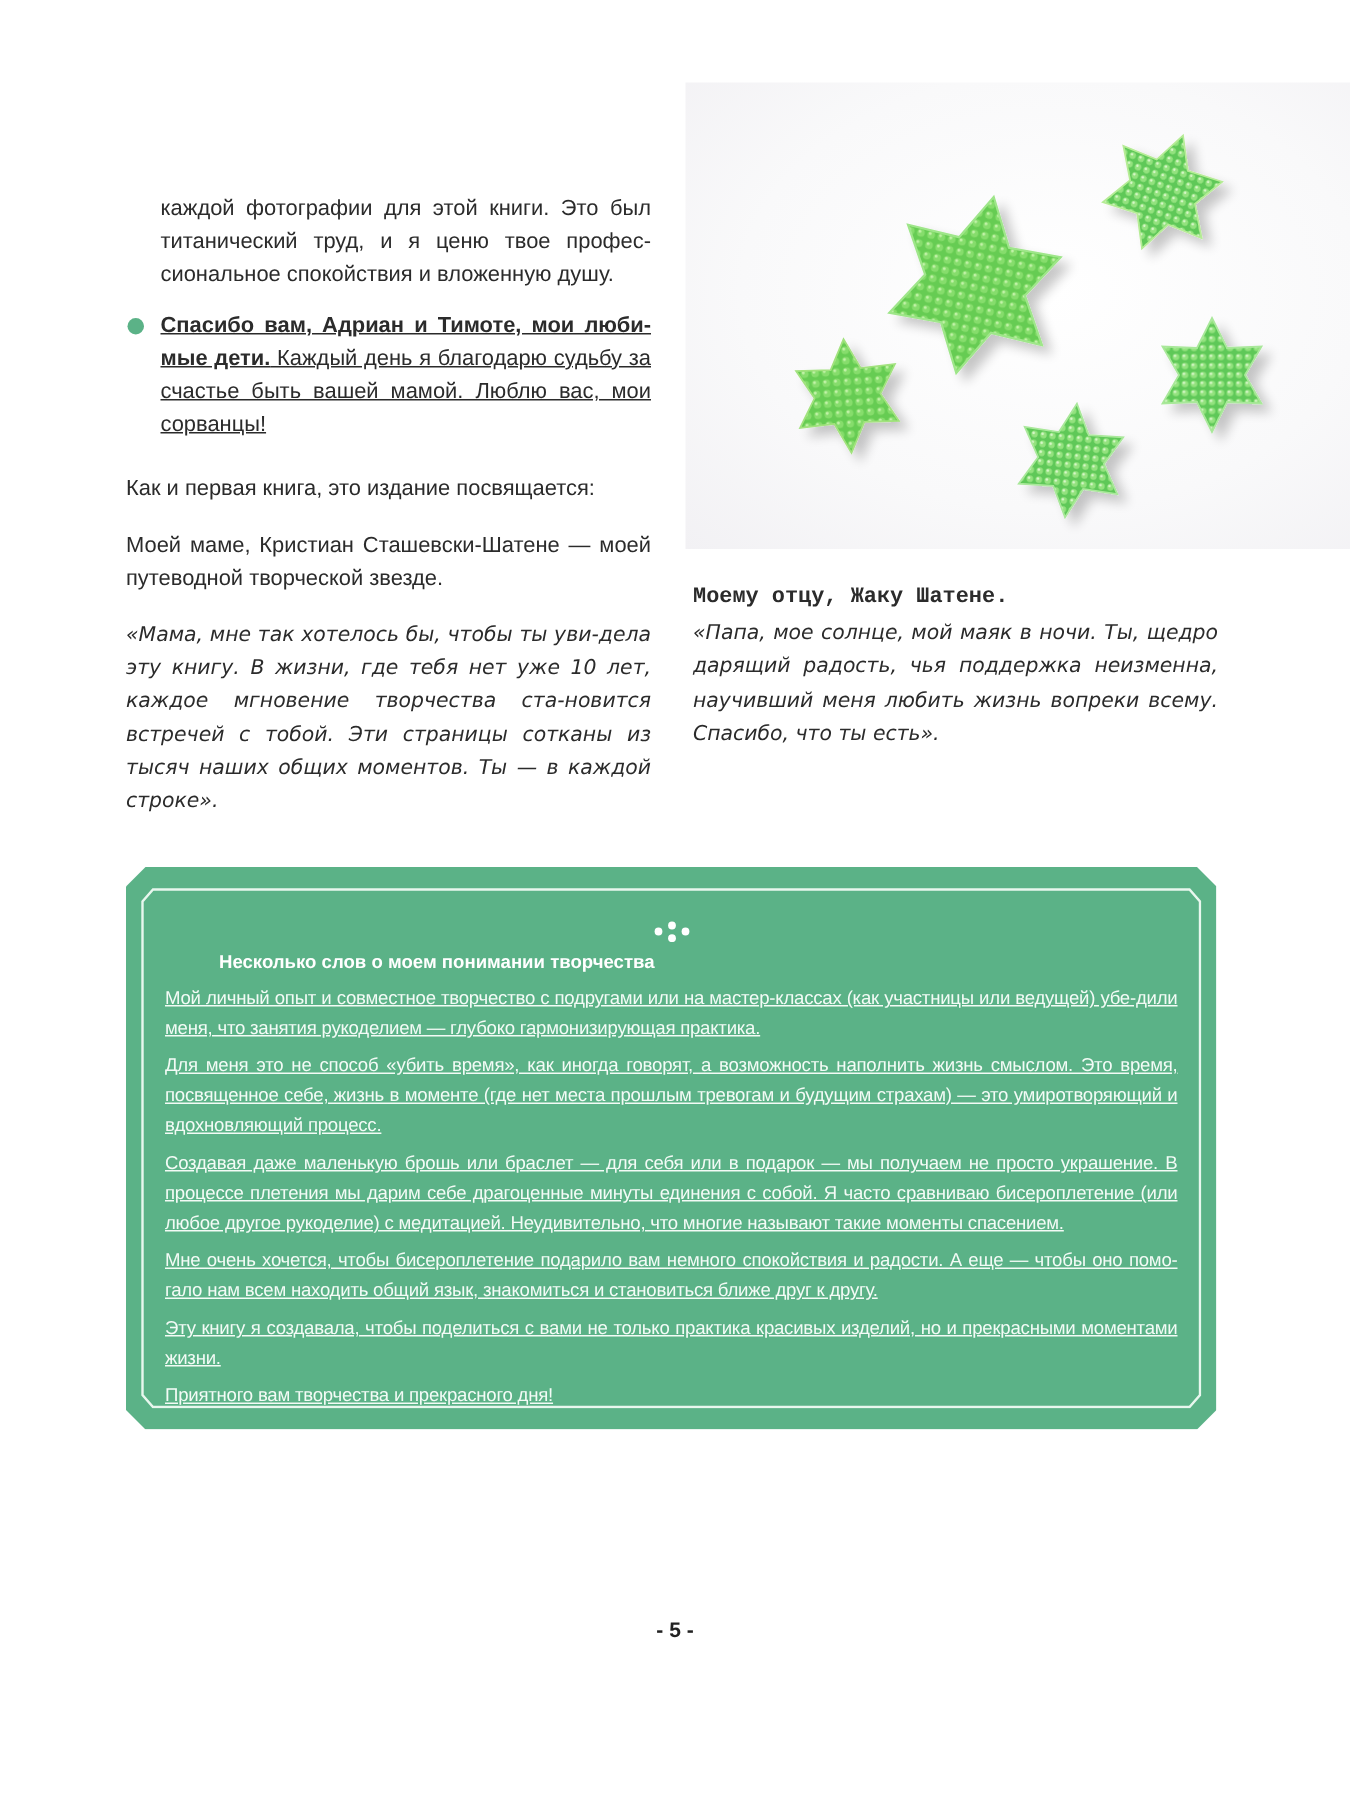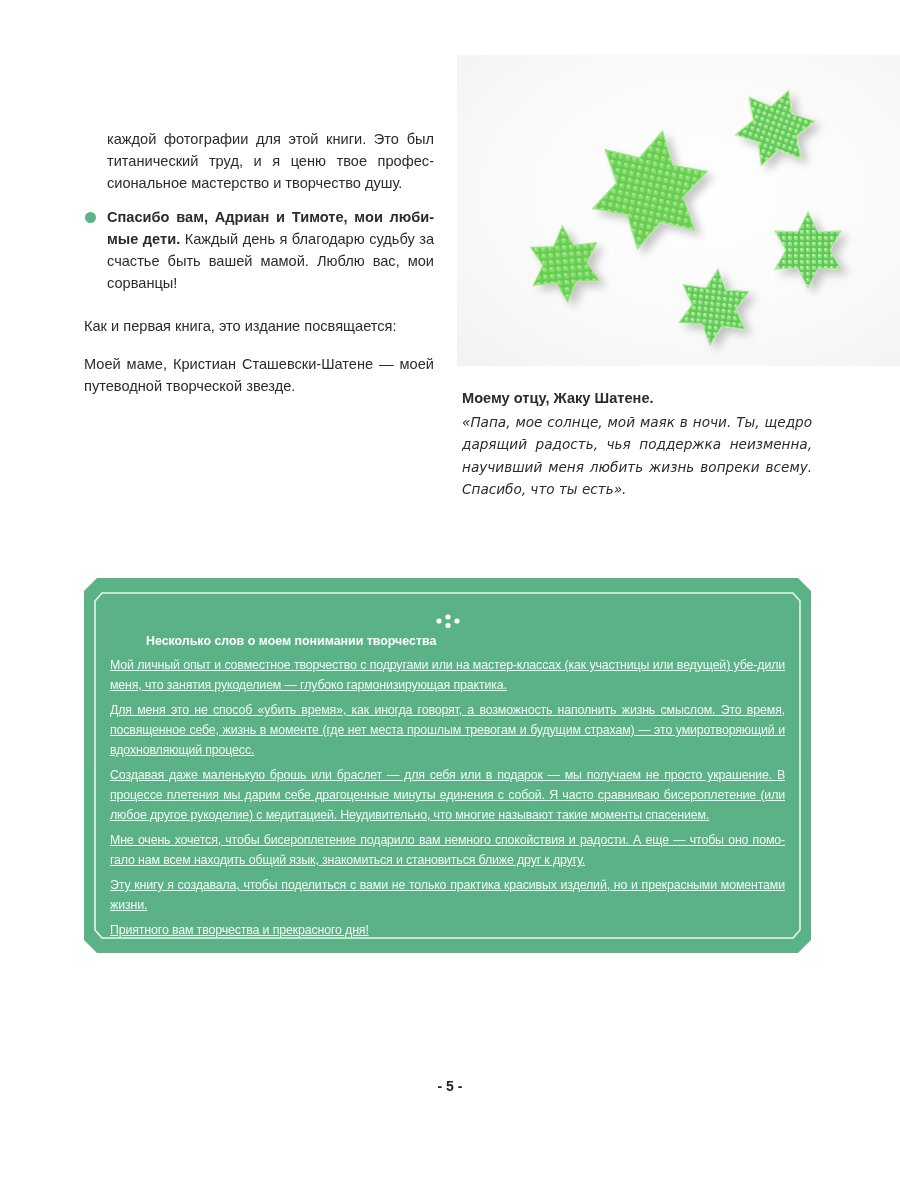--- a/index.html
+++ b/index.html
@@ -2,60 +2,61 @@
 <html><head>
 <meta charset="utf-8">
 <style>
   * { box-sizing: border-box; margin: 0; padding: 0; }
   html, body { width: 900px; height: 1200px; background: #ffffff; overflow: hidden; }
   body { position: relative; font-family: "Liberation Sans", "DejaVu Sans", sans-serif; color: #2b2b2b; }
 
   .left-col { position: absolute; left: 84px; top: 128px; width: 350px; font-size: 14.6px; line-height: 22.2px; }
   .left-col p { text-align: justify; }
   .indent { padding-left: 23px; }
-  .bullet-item { position: relative; padding-left: 23px; margin-top: 11px; text-align: justify; }
+  .bullet-item { position: relative; padding-left: 23px; margin-top: 11px; text-align: justify; text-decoration: underline; }
   .bullet-dot { position: absolute; left: 1px; top: 6px; width: 11px; height: 11px; border-radius: 50%; background: #5bb287; }
   .b { font-weight: bold; }
   .intro { margin-top: 21px; }
   .dedic { margin-top: 15px; font-weight: normal; text-align: justify; }
   .quote { margin-top: 15px; font-style: italic; font-family: "DejaVu Sans", sans-serif; font-size: 13.6px; line-height: 22.2px; text-align: justify; }
 
   .photo { position: absolute; left: 457px; top: 55px; width: 443px; height: 311px;
            background: radial-gradient(ellipse at 55% 45%, #ffffff 0%, #f9f9fa 60%, #f2f1f4 100%); overflow: hidden; }
 
   .right-col { position: absolute; left: 462px; top: 387px; width: 350px; font-size: 14.6px; line-height: 22.2px; }
-  .right-col .head { font-weight: bold; }
+  .right-col .head { font-weight: bold; font-family: Liberation Mono, monospace; }
   .right-col .quote { margin-top: 2px; }
 
   .box { position: absolute; left: 84px; top: 578px; width: 727px; height: 375px; background: #5bb287;
          clip-path: polygon(13px 0, calc(100% - 13px) 0, 100% 13px, 100% calc(100% - 13px), calc(100% - 13px) 100%, 13px 100%, 0 calc(100% - 13px), 0 13px); }
   .box-inner { position: absolute; left: 10px; top: 14px; right: 10px; bottom: 14px; }
   .box-inner svg.frame { position: absolute; left: 0; top: 0; width: 100%; height: 100%; }
   .box-content { position: absolute; left: 16px; top: 22px; right: 16px; color: #f3fbf6; font-size: 12.4px; line-height: 20px; }
   .ornament { display: flex; justify-content: center; margin-bottom: 3px; height: 14px; }
   .box-title { font-weight: bold; color: #ffffff; margin-bottom: 4px; padding-left: 36px; }
   .box-content p.par { text-align: justify; margin-bottom: 5px; letter-spacing: -0.15px; text-decoration: underline; }
 
   .page-num { position: absolute; left: 0; width: 900px; top: 1078px; text-align: center; font-size: 14px; font-weight: bold; color: #222; }
 </style>
 </head>
 <body>
 
 <div class="left-col">
   <p class="indent">
     <span>каждой фотографии для этой книги. Это был</span>
     <span>титанический труд, и я ценю твое профес-</span>
-    <span>сиональное мастерство и творчество душу.</span>
+    <span>сиональное спокойствия и вложенную душу.</span>
   </p>
   <div class="bullet-item">
     <span class="bullet-dot"></span>
     <span class="b">Спасибо вам, Адриан и Тимоте, мои люби-мые дети.</span><span> Каждый день я благодарю судьбу за счастье быть вашей мамой. Люблю вас, мои сорванцы!</span>
   </div>
   <p class="intro">Как и первая книга, это издание посвящается:</p>
   <p class="dedic">Моей маме, Кристиан Сташевски-Шатене — моей путеводной творческой звезде.</p>
+  <p class="quote">«Мама, мне так хотелось бы, чтобы ты уви-дела эту книгу. В жизни, где тебя нет уже 10 лет, каждое мгновение творчества ста-новится встречей с тобой. Эти страницы сотканы из тысяч наших общих моментов. Ты — в каждой строке».</p>
 </div>
 
 <div class="photo">
   <svg width="443" height="311" viewBox="0 0 443 311">
     <defs>
       <pattern id="beads" width="7" height="7" patternUnits="userSpaceOnUse">
         <rect width="7" height="7" fill="#66cc52"></rect>
         <circle cx="3.5" cy="3.5" r="2.6" fill="#86dd6c"></circle>
         <circle cx="2.7" cy="2.6" r="1" fill="#c2f2a8"></circle>
       </pattern>

